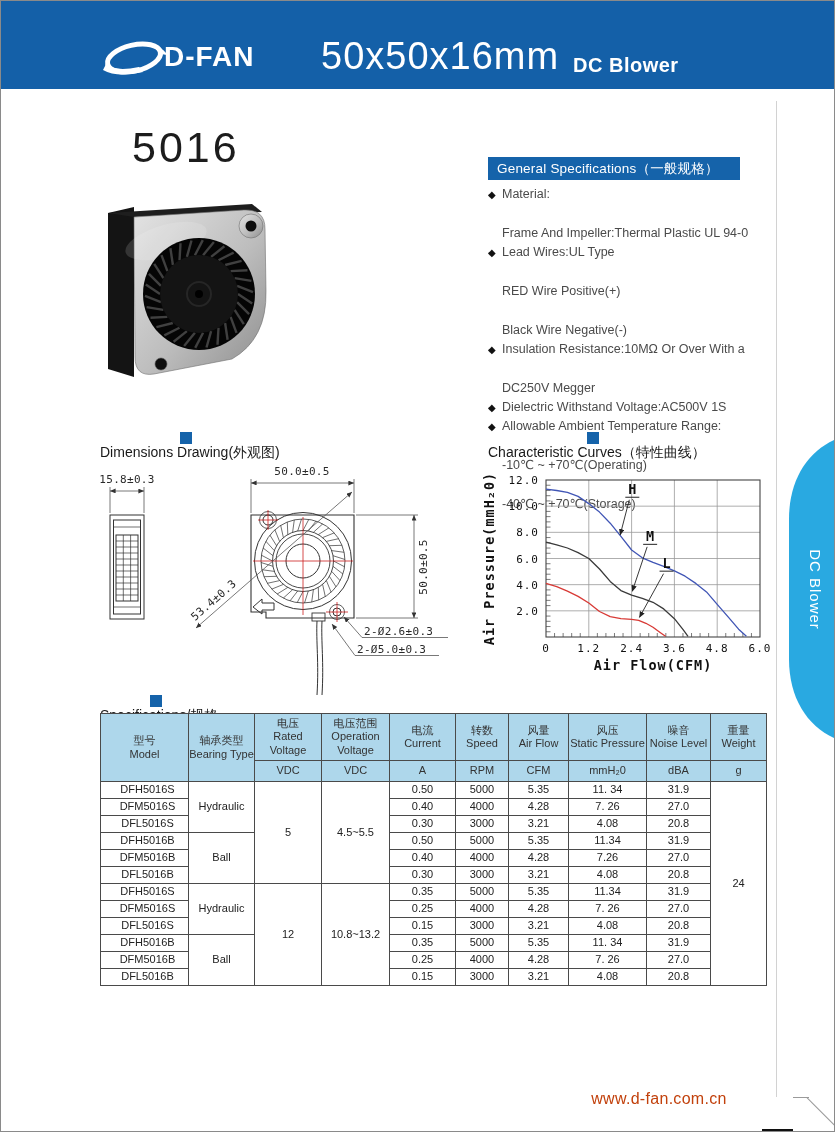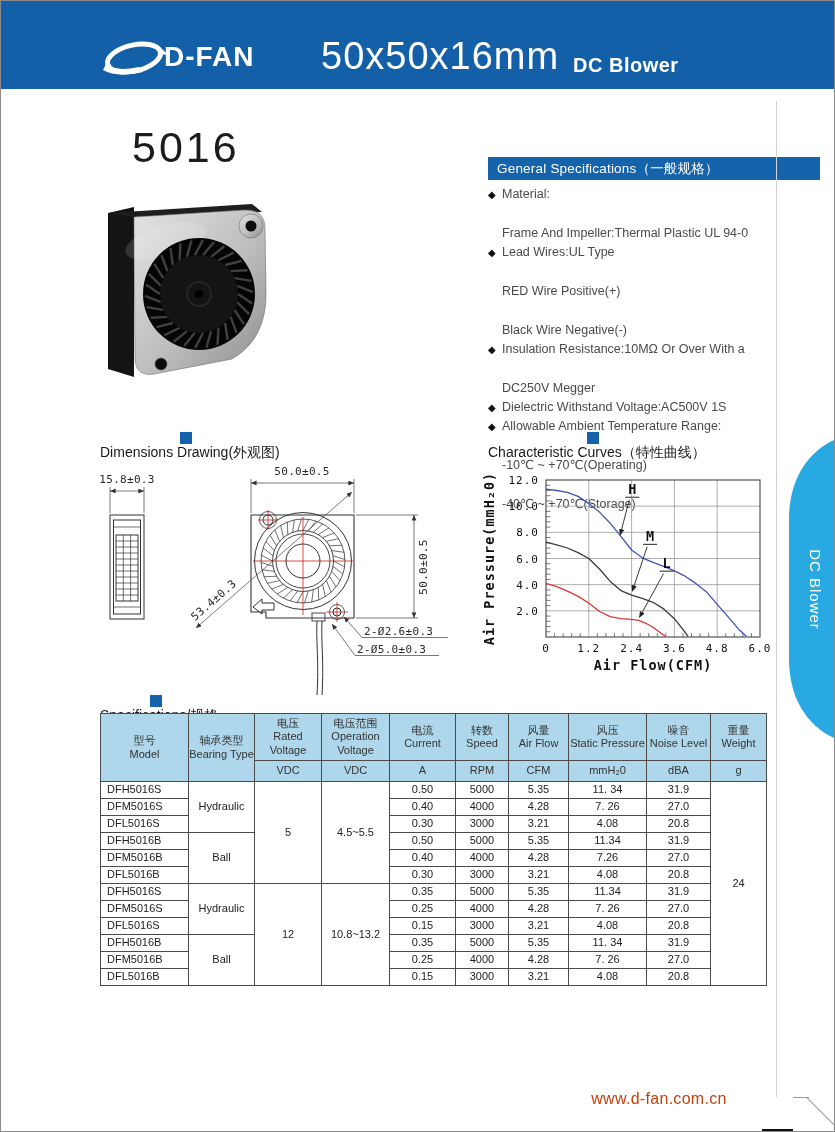--- a/index.html
+++ b/index.html
@@ -9,21 +9,21 @@
 
   
   .hdr{left:0;top:0;width:100%;height:88px;background:#1460a8;}
   .brand{left:163px;top:40px;color:#fff;font-size:28px;font-weight:bold;letter-spacing:1px;}
   .sizeTitle{left:320px;top:34px;color:#fff;font-size:38px;letter-spacing:1px;}
   .prodType{left:572px;top:53px;color:#fff;font-size:20px;font-weight:bold;letter-spacing:0.5px;}
 
   .modelNum{left:131px;top:122px;font-size:43px;color:#1c1c1c;letter-spacing:3px;}
 
   
-  .gsBar{left:487px;top:156px;width:332px;height:23px;background:#1563aa;color:#fff;
+  .gsBar{left:487px;top:156px;width:252px;height:23px;background:#1563aa;color:#fff;
          font-size:13.5px;line-height:23px;padding-left:9px;box-sizing:border-box;letter-spacing:0.2px;}
   .gsList{left:487px;top:184px;width:305px;font-size:12.5px;color:#4a4a4a;line-height:19px;}
   .specLine{display:flex;align-items:flex-start;}
   .dia{color:#111;font-size:10px;margin-right:3px;line-height:19px;width:11px;flex:0 0 11px;}
   .noDia{padding-left:14px;margin-top:20px;}
 
   
   .secTitle{font-size:14px;color:#191919;display:flex;align-items:center;flex-direction:column;}
   .sqBullet{width:12px;height:12px;background:#1563aa;display:inline-block;margin-right:7px;flex:0 0 12px;}
 
@@ -35,21 +35,21 @@
 
   
   .spec-table{border-collapse:collapse;table-layout:fixed;width:666px;font-size:11px;color:#222;
               border:1.5px solid #333;}
   .spec-table th,.spec-table td{border:1px solid #4a4a4a;padding:0;text-align:center;vertical-align:middle;
               font-weight:400;line-height:1.2;}
   .spec-table thead th{background:#aed7eb;color:#333;}
   .spec-table thead tr.r1 th{height:46px;}
   .spec-table thead tr.r2 th{height:20px;}
   .spec-table tbody td{height:16px;background:#fff;}
-  .spec-table td.model{text-align:left;padding-left:6px;}
+  .spec-table td.model{text-align:center;padding-left:6px;}
 
   
   .tab{left:785px;top:438px;width:50px;height:300px;z-index:5;}
   .tabLabel{position:absolute;left:8px;top:0;width:42px;height:300px;display:flex;align-items:center;justify-content:center;}
   .tabLabel span{transform:rotate(90deg);white-space:nowrap;color:#fff;font-size:15px;letter-spacing:1px;}
 
   
   .site{left:560px;top:1089px;width:196px;text-align:center;font-size:16px;color:#c2410c;letter-spacing:0.3px;}
   .pgBox{left:761px;top:1088px;width:31px;height:17px;background:#101010;color:#8b5cf6;font-size:12px;
          font-weight:bold;text-align:center;line-height:17px;margin-top:40px;}

